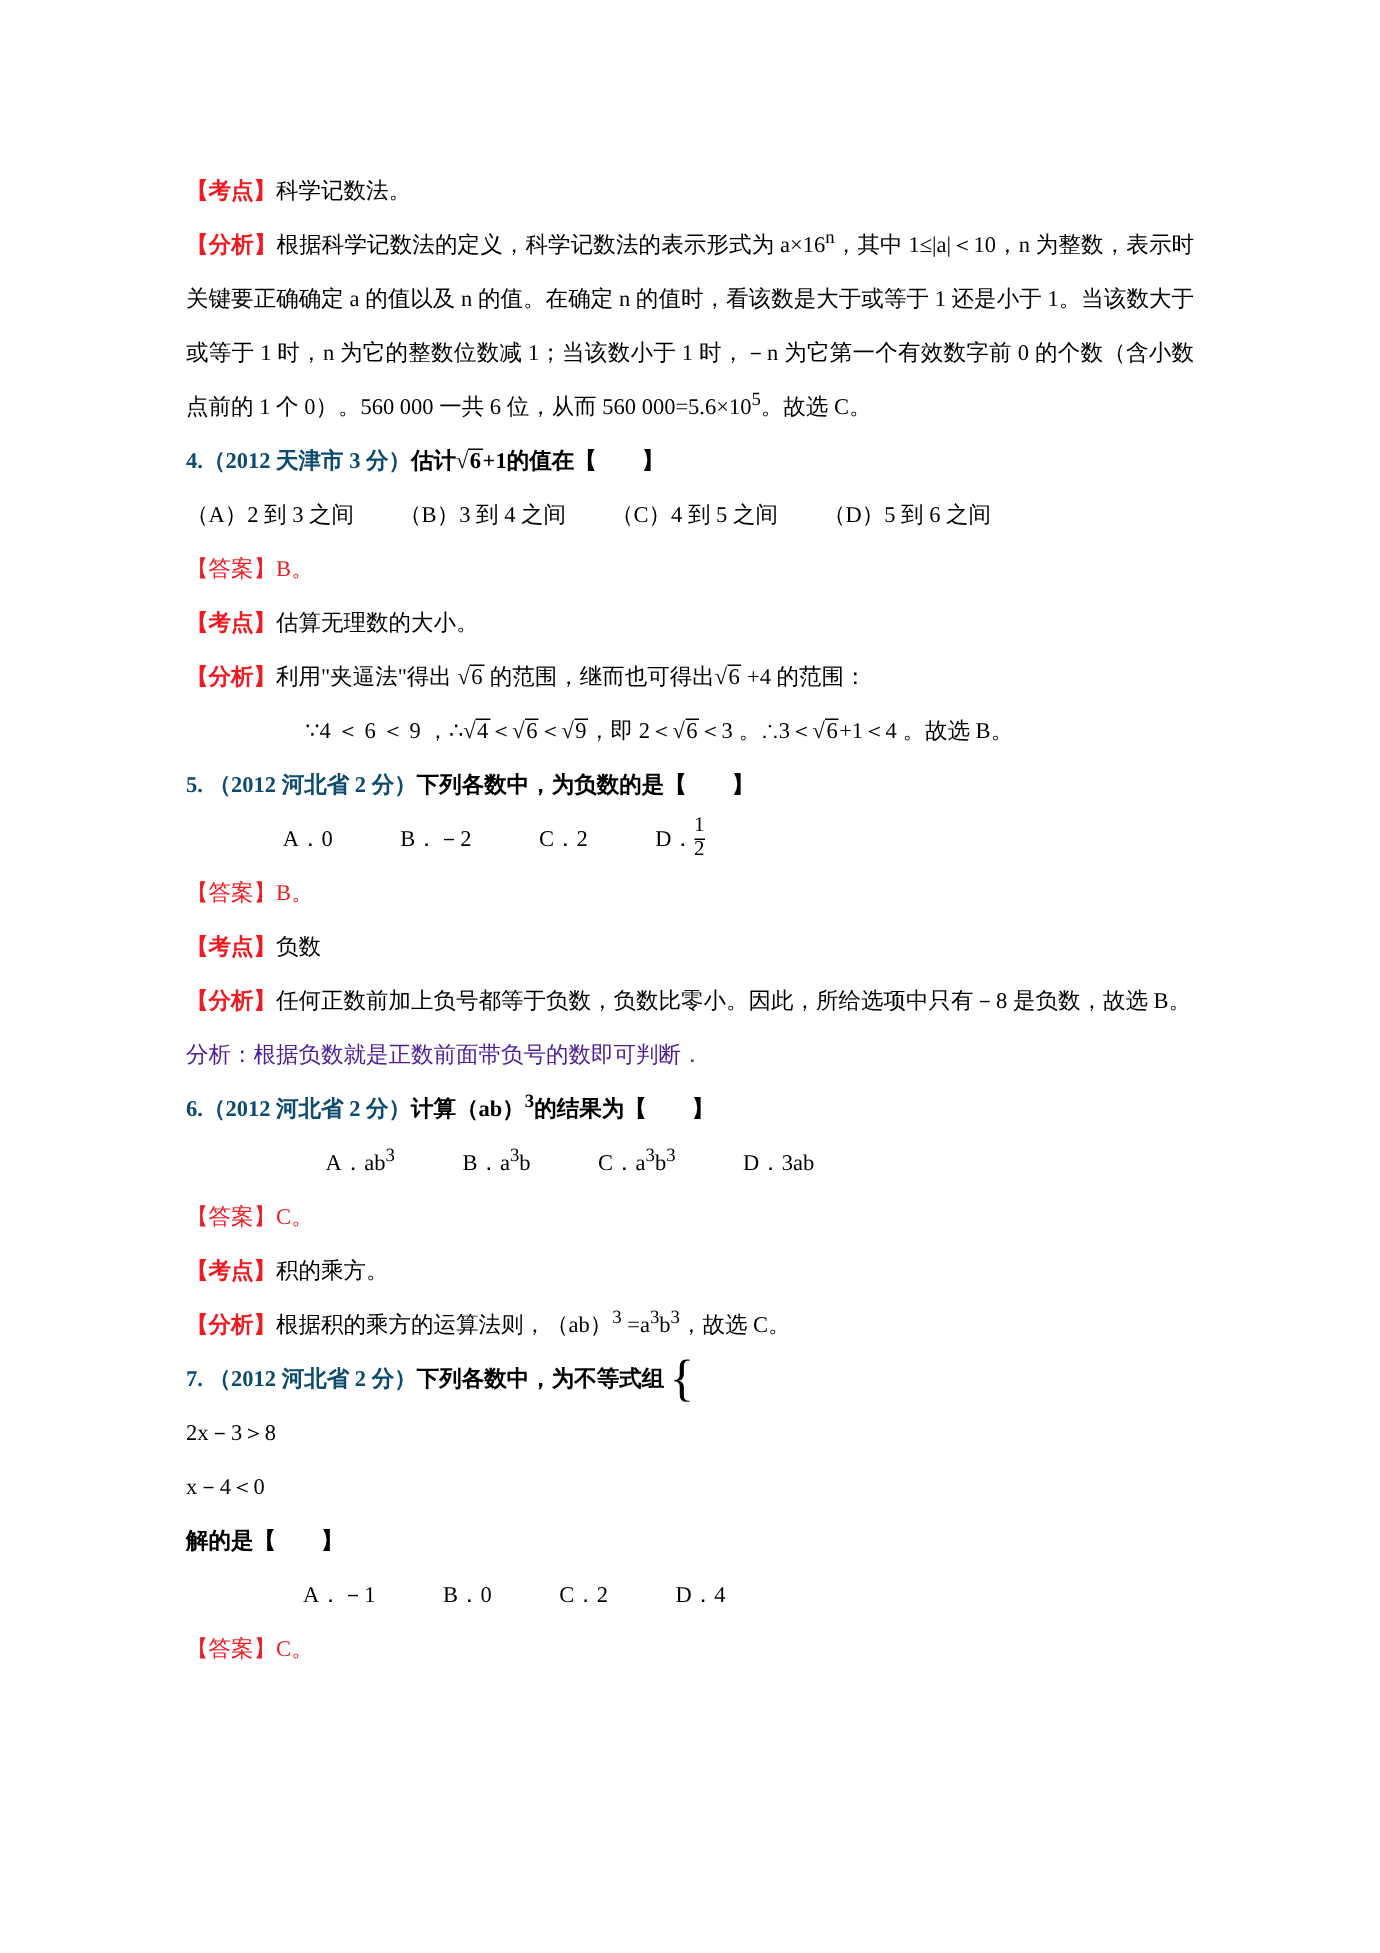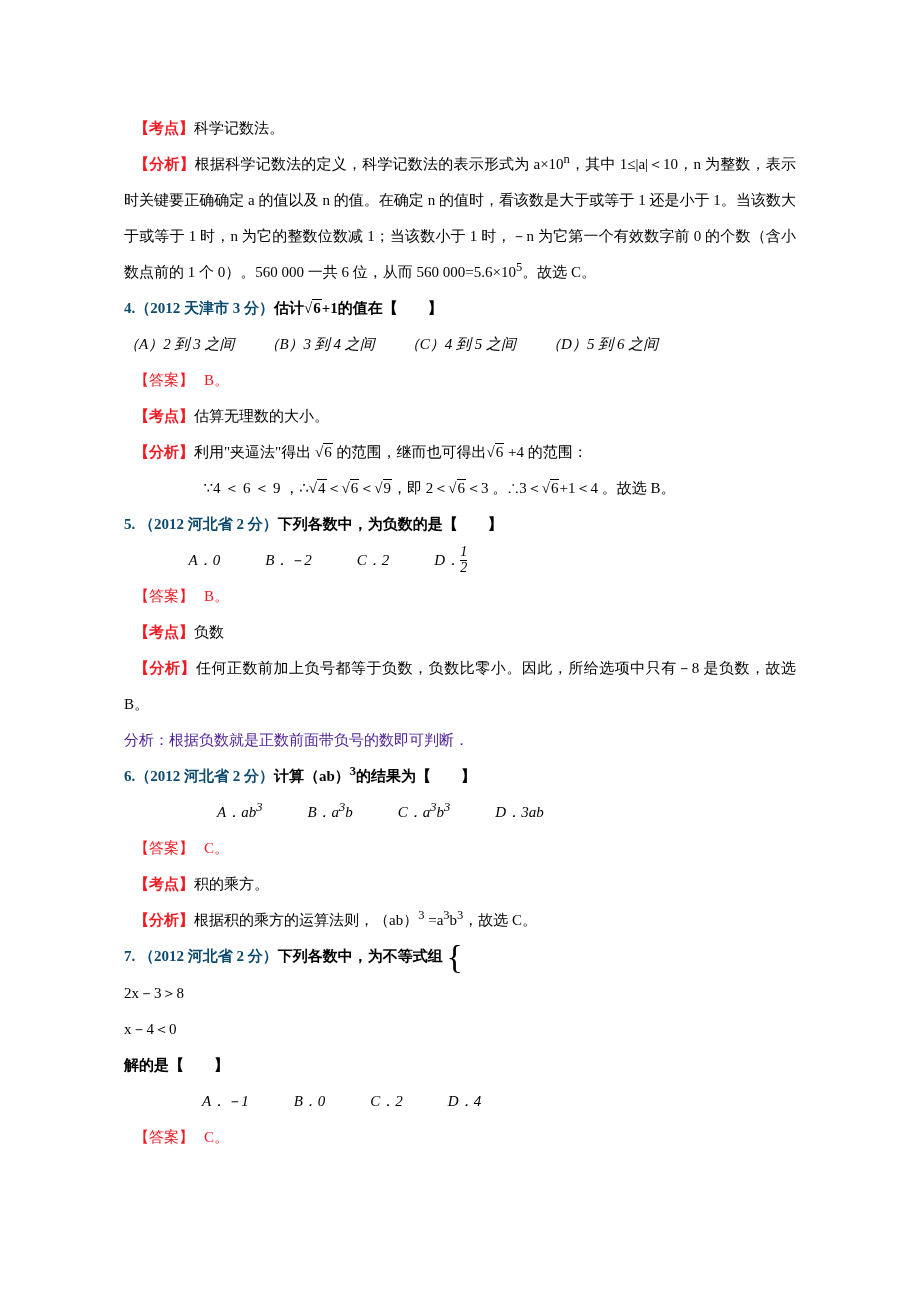--- a/index.html
+++ b/index.html
@@ -6,32 +6,31 @@
     margin: 0;
     padding: 110px 124px 60px 124px;
     font-family: "SimSun", "宋体", serif;
     font-size: 15px;
     line-height: 2.4;
     color: #000;
     background: #fff;
     width: 920px;
     box-sizing: border-box;
   }
-  .red { color: rgb(237, 28, 36); margin-left: 10px; }
+  .red { color: rgb(237, 28, 36); }
   .blue { color: #0c4a6e; }
   .fuchsia { color: #4c1d95; }
   p {
     margin: 0;
     padding: 0;
     text-align: justify;
     text-justify: inter-ideograph;
   }
   .q4-opts, .q5-opts, .q6-opts, .q7-opts {
     white-space: pre;
-    font-style: italic;
   }
   .frac {
     display: inline-block;
     vertical-align: middle;
     text-align: center;
     line-height: 1.05;
     font-size: 14px;
     position: relative;
     top: -1px;
   }
@@ -69,21 +68,21 @@
   sup, sub { line-height: 0; }
 </style>
 </head>
 <body>
 
 
 
 
 <p><span class="red bold">【考点】</span><span>科学记数法。</span></p>
 
-<p><span class="red bold">【分析】</span><span>根据科学记数法的定义，科学记数法的表示形式为 a×10</span><sup>n</sup><span>，其中 1≤|a|＜10，n 为整数，表示时关键要正确确定 a 的值以及 n 的值。在确定 n 的值时，看该数是大于或等于 1 还是小于 1。当该数大于或等于 1 时，n 为它的整数位数减 1；当该数小于 1 时，－n 为它第一个有效数字前 0 的个数（含小数点前的 1 个 0）。560 000 一共 6 位，从而 560 000=5.6×10</span><sup>5</sup><span>。故选 C。</span></p>
+<p><span class="red bold">【分析】</span><span>根据科学记数法的定义，科学记数法的表示形式为 a×16</span><sup>n</sup><span>，其中 1≤|a|＜10，n 为整数，表示时关键要正确确定 a 的值以及 n 的值。在确定 n 的值时，看该数是大于或等于 1 还是小于 1。当该数大于或等于 1 时，n 为它的整数位数减 1；当该数小于 1 时，－n 为它第一个有效数字前 0 的个数（含小数点前的 1 个 0）。560 000 一共 6 位，从而 560 000=5.6×10</span><sup>5</sup><span>。故选 C。</span></p>
 
 
 <p><span class="blue bold">4.（2012 天津市 3 分）</span><span class="bold">估计</span><span class="sqrt bold"><span class="rad">√</span><span class="body">6</span></span><span class="bold">+1的值在【　　】</span></p>
 
 <p class="q4-opts">（A）2 到 3 之间　　（B）3 到 4 之间　　（C）4 到 5 之间　　（D）5 到 6 之间</p>
 
 <p><span class="red">【答案】</span><span class="red">B。</span></p>
 
 <p><span class="red bold">【考点】</span><span>估算无理数的大小。</span></p>
 

